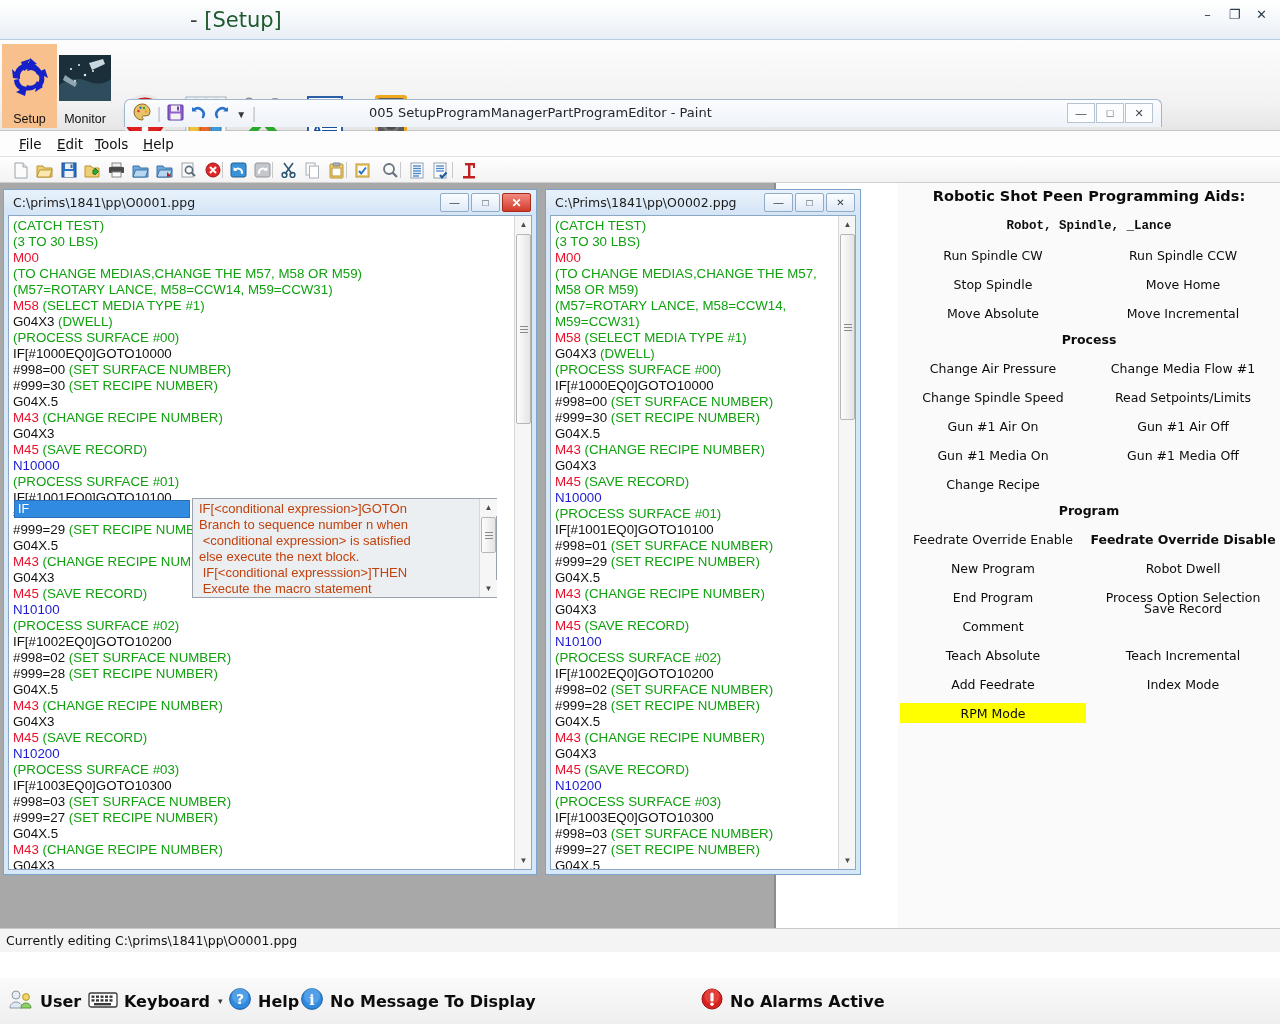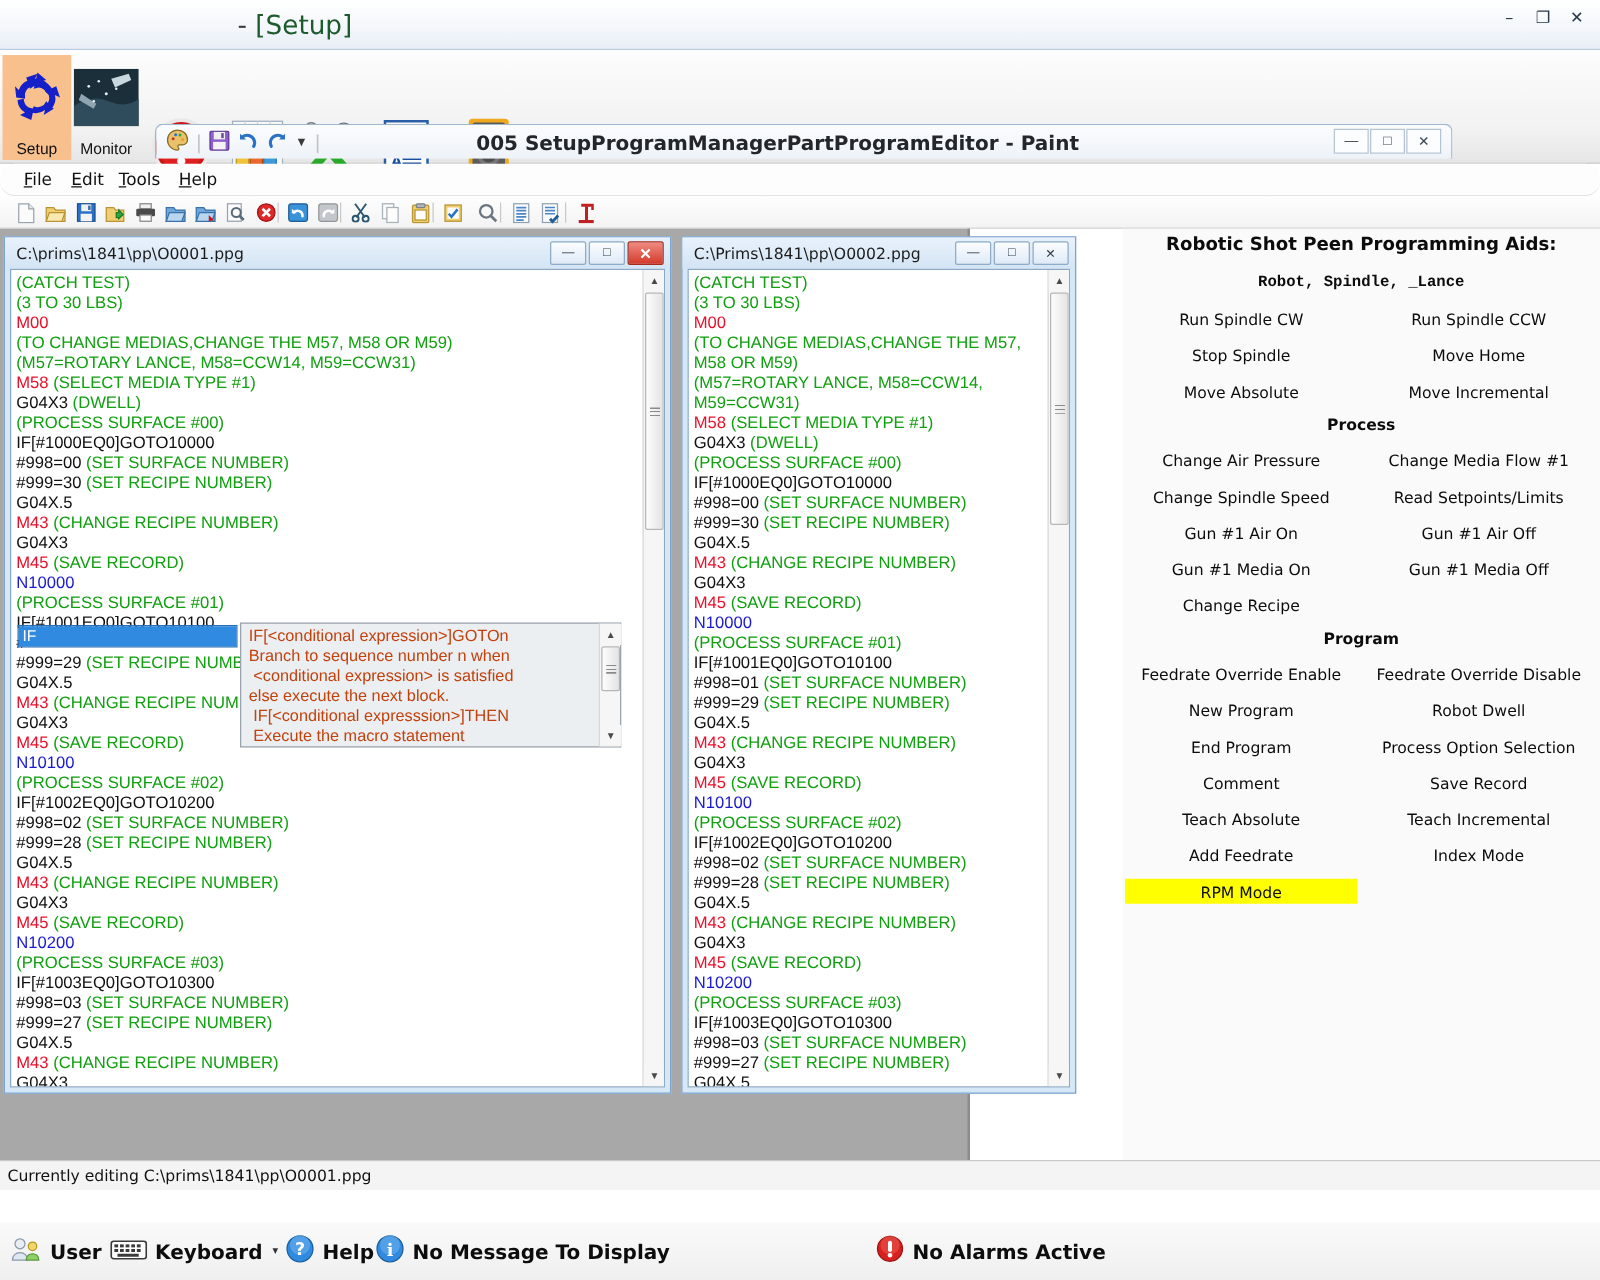--- a/index.html
+++ b/index.html
@@ -62,34 +62,34 @@
 
   
   .paint-win {
     position: absolute; left: 124px; top: 99px; width: 1038px; height: 28px;
     background: linear-gradient(to bottom,#fbfcfe 0%,#eef3f9 100%);
     border: 1px solid #9fb6cc; border-bottom: none;
     border-top-left-radius: 6px; border-top-right-radius: 6px;
   }
   .paint-qat { position: absolute; left: 8px; top: 3px; display: flex; align-items: center; gap: 6px; }
   .paint-title {
-    position: absolute; left: 256px; top: 5px; font-size: 16px; color: #23262b;
-    font-family: "DejaVu Sans", sans-serif; white-space: nowrap; font-weight: bold;
+    position: absolute; left: 244px; top: 5px; font-size: 13px; color: #23262b;
+    font-family: "DejaVu Sans", sans-serif; white-space: nowrap;
   }
   .paint-wc { position: absolute; right: 8px; top: 3px; display: flex; gap: 1px; }
   .paint-wbtn {
     width: 28px; height: 20px; border: 1px solid #b6c4d2; background: #fbfdff;
     display: flex; align-items: center; justify-content: center; font-size: 11px; color: #3c4854;
     cursor: pointer;
   }
 
   
   .menubar {
     position: absolute; left: 0; top: 131px; width: 1280px; height: 26px;
-    background: #fdfdfd; border-bottom: 1px solid #e3e3e3; border-radius: 12px;
+    background: #fdfdfd; border-bottom: 1px solid #e3e3e3;
   }
   .menu-item {
     position: absolute; top: 4px; font-size: 13.5px; color: #111;
     padding: 1px 7px; cursor: pointer; font-family: "DejaVu Sans", sans-serif;
   }
   .menu-item u { text-decoration: underline; }
 
   
   .app-toolbar {
     position: absolute; left: 0; top: 157px; width: 1280px; height: 26px;
@@ -631,27 +631,27 @@
         <div class="aid-btn right" style="top: 175px;">Change Media Flow #1</div>
         <div class="aid-btn left" style="top: 204px;">Change Spindle Speed</div>
         <div class="aid-btn right" style="top: 204px;">Read Setpoints/Limits</div>
         <div class="aid-btn left" style="top: 233px;">Gun #1 Air On</div>
         <div class="aid-btn right" style="top: 233px;">Gun #1 Air Off</div>
         <div class="aid-btn left" style="top: 262px;">Gun #1 Media On</div>
         <div class="aid-btn right" style="top: 262px;">Gun #1 Media Off</div>
         <div class="aid-btn left" style="top: 291px;">Change Recipe</div>
         <div class="aids-sec" style="top: 320px;">Program</div>
         <div class="aid-btn left" style="top: 346px;">Feedrate Override Enable</div>
-        <div class="aid-btn right" style="top: 346px;">Feedrate Override Disable</div>
+        <div class="aid-btn right" style="top: 346px; font-weight: bold;">Feedrate Override Disable</div>
         <div class="aid-btn left" style="top: 375px;">New Program</div>
         <div class="aid-btn right" style="top: 375px;">Robot Dwell</div>
         <div class="aid-btn left" style="top: 404px;">End Program</div>
         <div class="aid-btn right" style="top: 404px;">Process Option Selection</div>
         <div class="aid-btn left" style="top: 433px;">Comment</div>
-        <div class="aid-btn right" style="top: 433px;">Save Record</div>
+        <div class="aid-btn right" style="top: 415px;">Save Record</div>
         <div class="aid-btn left" style="top: 462px;">Teach Absolute</div>
         <div class="aid-btn right" style="top: 462px;">Teach Incremental</div>
         <div class="aid-btn left" style="top: 491px;">Add Feedrate</div>
         <div class="aid-btn right" style="top: 491px;">Index Mode</div>
         <div class="aid-btn left hl" style="top: 520px;">RPM Mode</div>
       </div>
   </div>
 
   <div class="sb-edit">Currently editing C:\prims\1841\pp\O0001.ppg</div>
 

